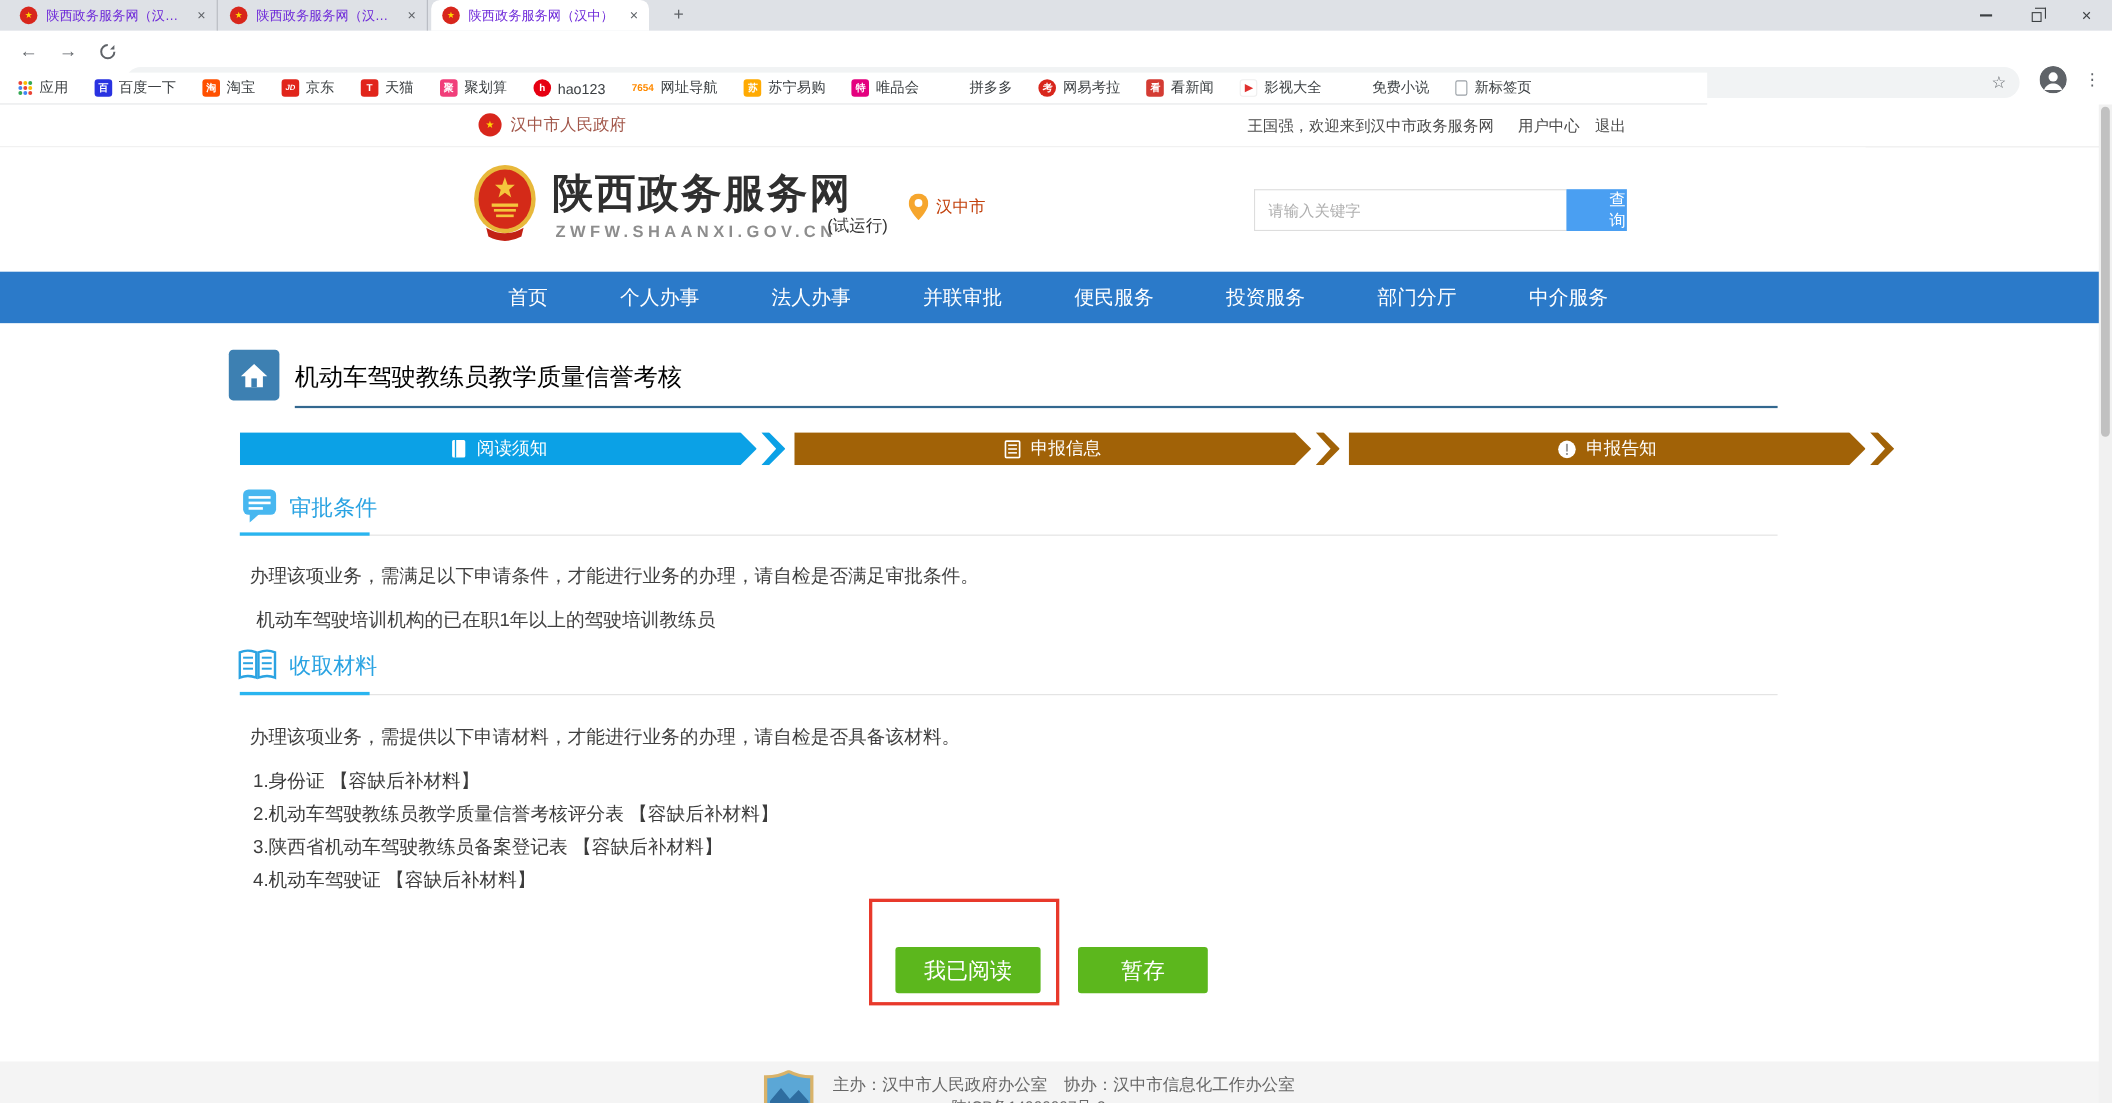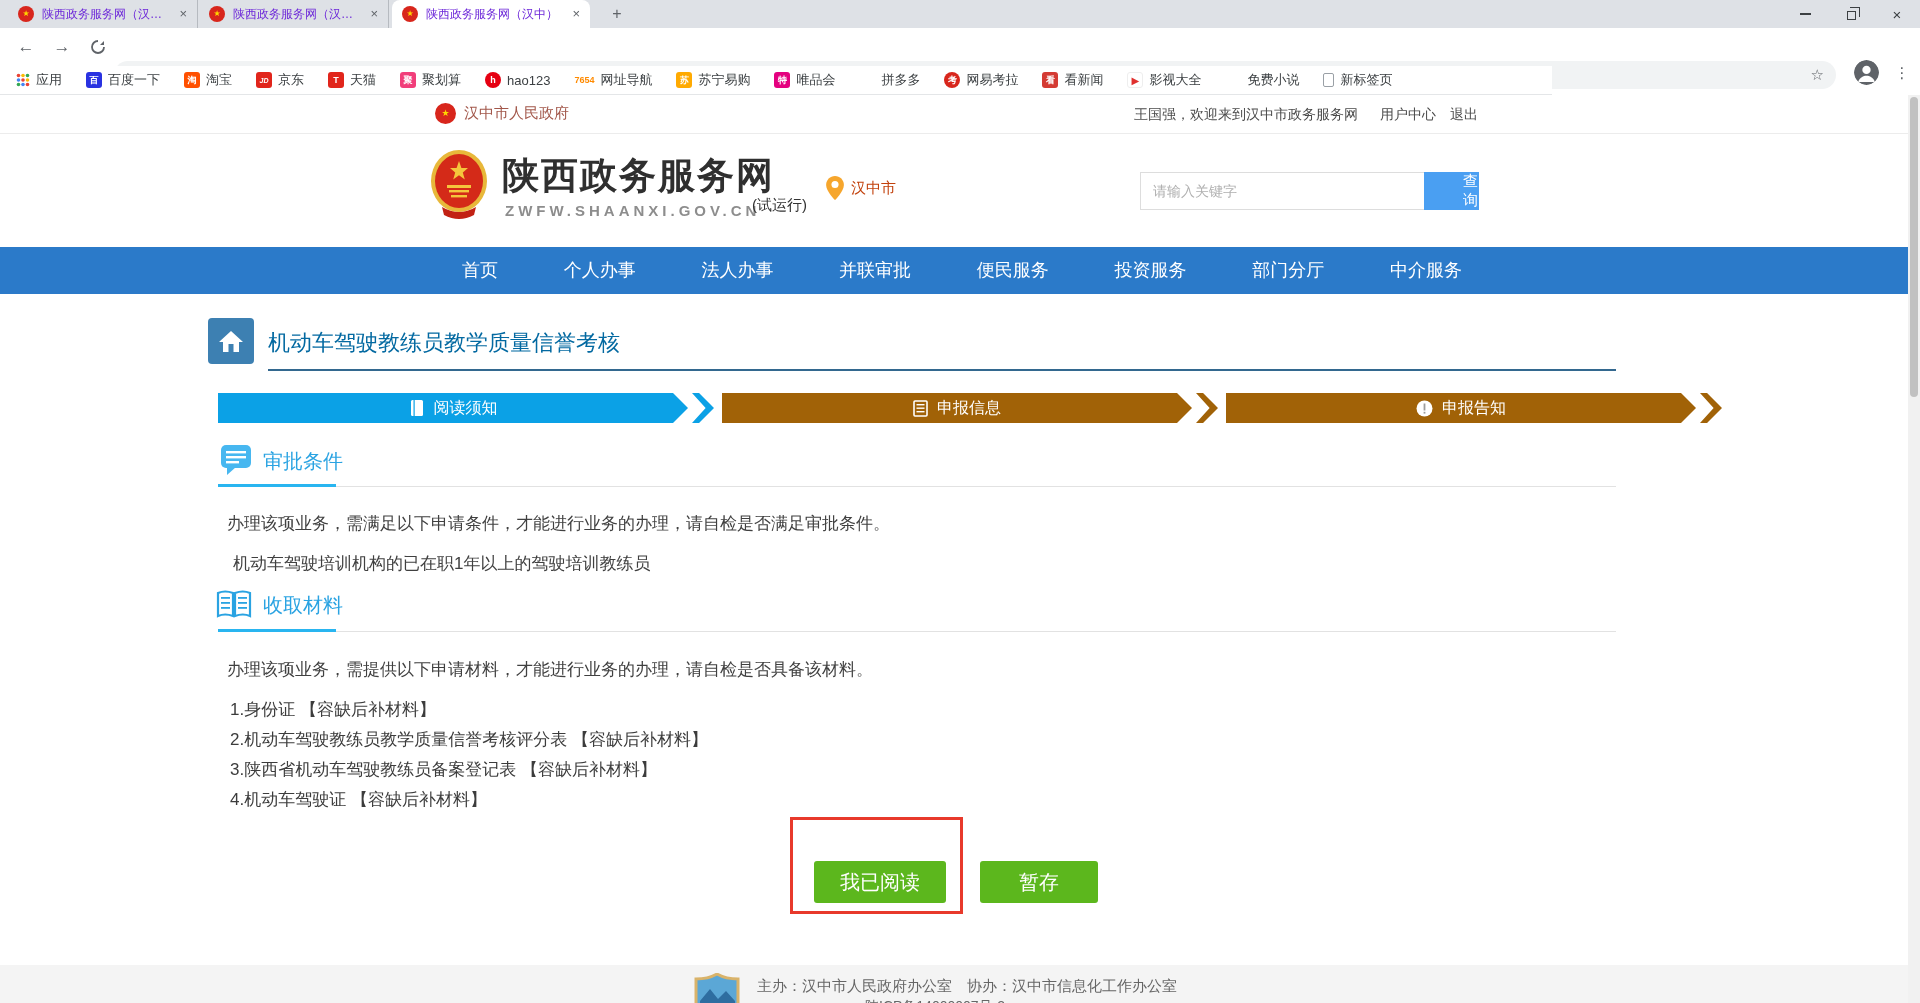--- a/index.html
+++ b/index.html
@@ -89,21 +89,21 @@
                 justify-content:center;padding-left:38px; }
 
   .mainnav { position:absolute; left:0; top:247px; width:1920px; height:47px; background:#2b7ac9; }
   .mainnav .nav-inner { position:absolute; left:462px; top:0; width:1000px; height:47px;
                         display:flex; justify-content:space-between; align-items:center; }
   .nav-item { color:#fff; font-size:18px; line-height:47px; }
 
   .content { position:absolute; left:0; top:294px; width:1920px; height:671px; background:#fff; }
   .home-sq { position:absolute; left:208px; top:24px; width:46px; height:46px; background:#3d80b2;
              border-radius:4px; display:flex; align-items:center; justify-content:center; }
-  .page-title { position:absolute; left:268px; top:34px; font-size:22px; font-weight:500; color:#0369a1; }
+  .page-title { position:absolute; left:268px; top:34px; font-size:22px; font-weight:500; color:#000000; }
   .title-line { position:absolute; left:268px; top:75px; width:1348px; height:2px; background:#33688f; }
 
   .steps { position:absolute; left:218px; top:99px; height:30px; display:flex; }
   .step { display:flex; align-items:center; margin-right:8px; }
   .step-bar { width:470px; height:30px; display:flex; align-items:center; justify-content:center;
               gap:9px; color:#fff; font-size:16px;
               clip-path:polygon(0 0, calc(100% - 15px) 0, 100% 50%, calc(100% - 15px) 100%, 0 100%); }
   .step-chev { width:22px; height:30px; margin-left:4px;
                clip-path:polygon(0 0, 32% 0, 100% 50%, 32% 100%, 0 100%, 62% 50%); }
   .step-blue .step-bar, .step-blue .step-chev { background:#0ba1e6; }

